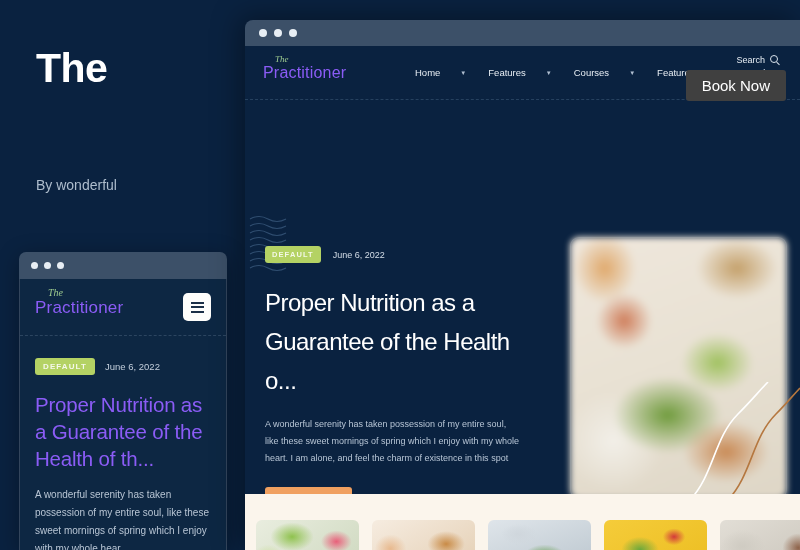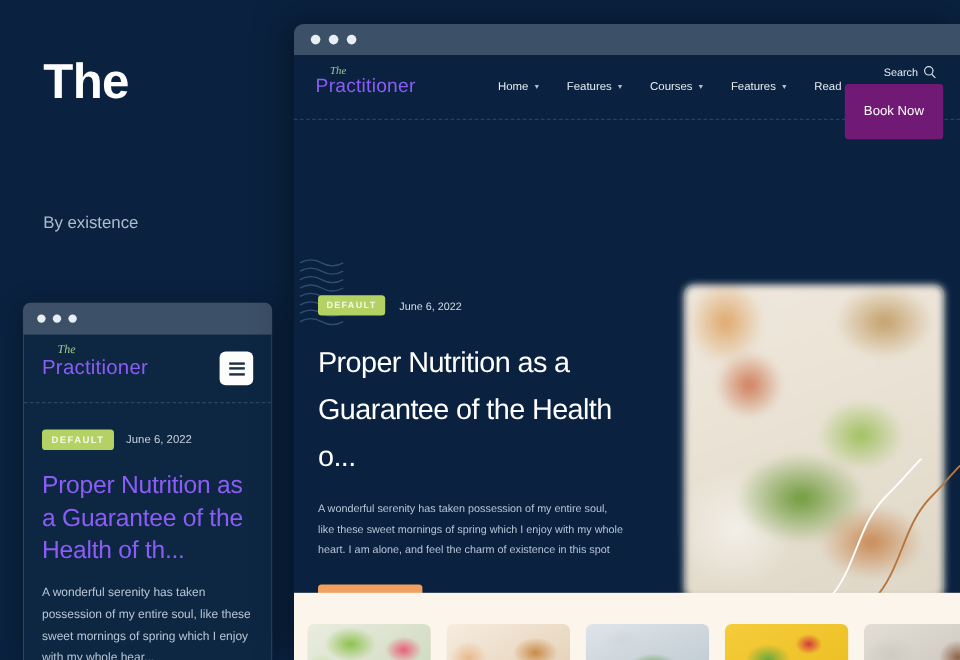--- a/index.html
+++ b/index.html
@@ -92,40 +92,40 @@
 
   .d-header{
     position:relative; height:54px; border-bottom:1px dashed #26415f;
     display:flex; align-items:center; padding:0 0 0 18px;
   }
   .d-logo{ position:relative; line-height:1; width:130px; }
   .d-logo .logo-the{ font-size:9px; left:12px; top:-10px; }
   .d-logo .logo-main{ font-size:16px; }
   .d-nav{ display:flex; align-items:center; gap:22px; margin-left:22px; }
   .nav-item{
-    color:#e7edf3; font-size:9.5px; display:flex; align-items:center; gap:4px;
+    color:#e7edf3; font-size:9.5px; display:flex; align-items:center; gap:20px;
     white-space:nowrap;
   }
   .caret{ font-size:6px; color:#b0bfd0; line-height:1; }
   .d-right{ position:absolute; right:12px; top:0; height:100%; width:105px; }
   .search-row{
     position:absolute; right:10px; top:9px; display:flex; align-items:flex-start; gap:5px;
     color:#e7edf3; font-size:9px;
   }
   .search-icon{
     width:8px; height:8px; border:1.2px solid #d9e2ec; border-radius:50%;
     position:relative; display:inline-block;
   }
   .search-icon:after{
     content:""; position:absolute; right:-3px; bottom:-2px; width:4px; height:1.2px;
     background:#d9e2ec; transform:rotate(45deg);
   }
   .book-btn{
-    position:absolute; right:2px; top:24px; background:#701a75; color:#ffffff;
-    font-size:11px; padding:17px 16px; border-radius:3px; border:none;
+    position:absolute; right:2px; top:24px; background:#404040; color:#ffffff;
+    font-size:15px; padding:7px 16px; border-radius:3px; border:none;
     font-family:"Liberation Sans",sans-serif;
   }
 
   
   .hero{ position:relative; height:450px; }
   .waves{ position:absolute; left:3px; top:115px; opacity:0.75; }
   .hero-left{ position:absolute; left:20px; top:146px; width:265px; }
   .hero-meta{ display:flex; align-items:center; gap:12px; margin-bottom:20px; }
   .hero-badge{
     background:#b4d264; color:#f3f8e6; font-size:7.5px; font-weight:bold;
@@ -204,21 +204,21 @@
       linear-gradient(150deg,#e2ded6,#c9c4ba); }
 </style>
 </head>
 <body>
 
 <div class="left-panel">
 
   <div class="theme-title">
     <span class="theme-word">The</span>
   </div>
-  <div class="theme-author">By existence</div>
+  <div class="theme-author">By wonderful</div>
 
   <div class="mobile-mock">
     <div class="mobile-titlebar">
       <span class="dot"></span>
       <span class="dot"></span>
       <span class="dot"></span>
     </div>
     <div class="mobile-body">
       <div class="m-header">
         <div class="logo">

